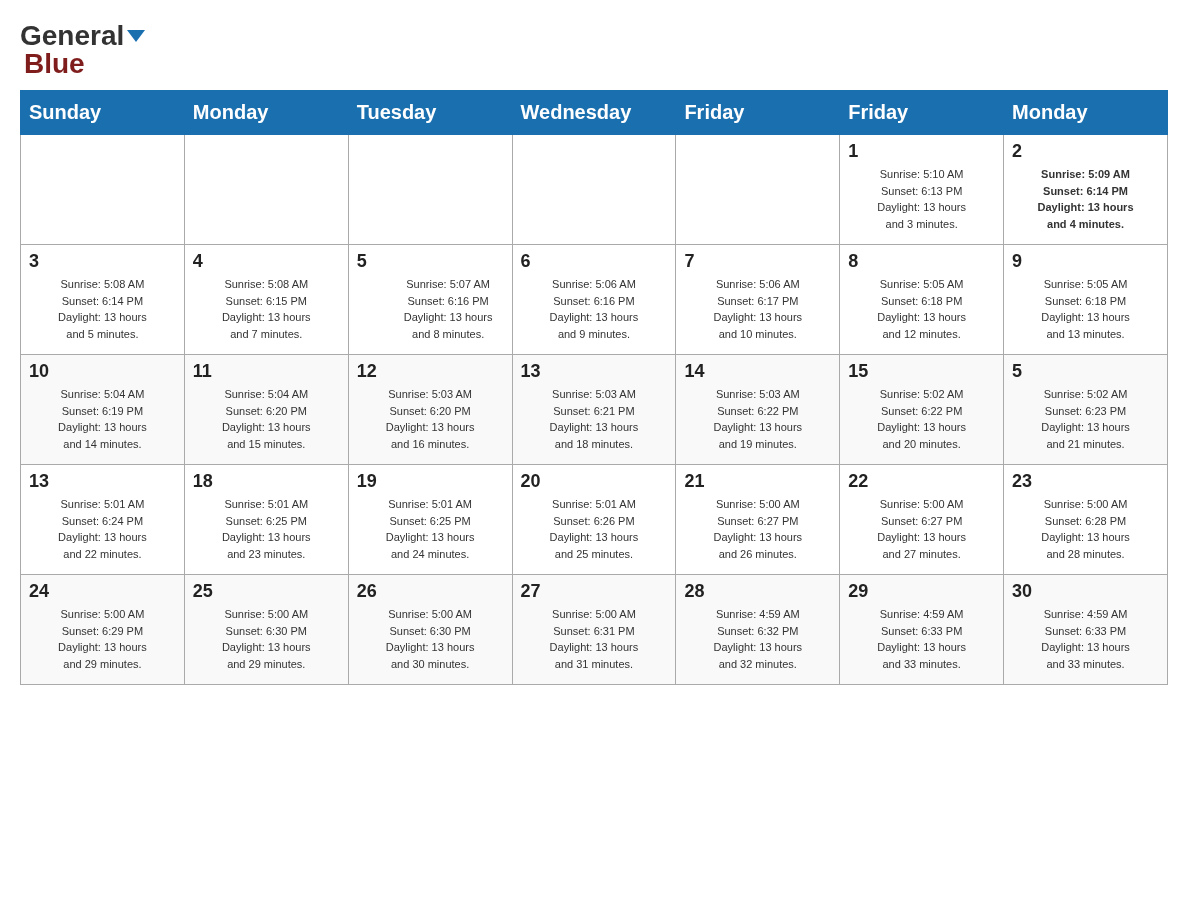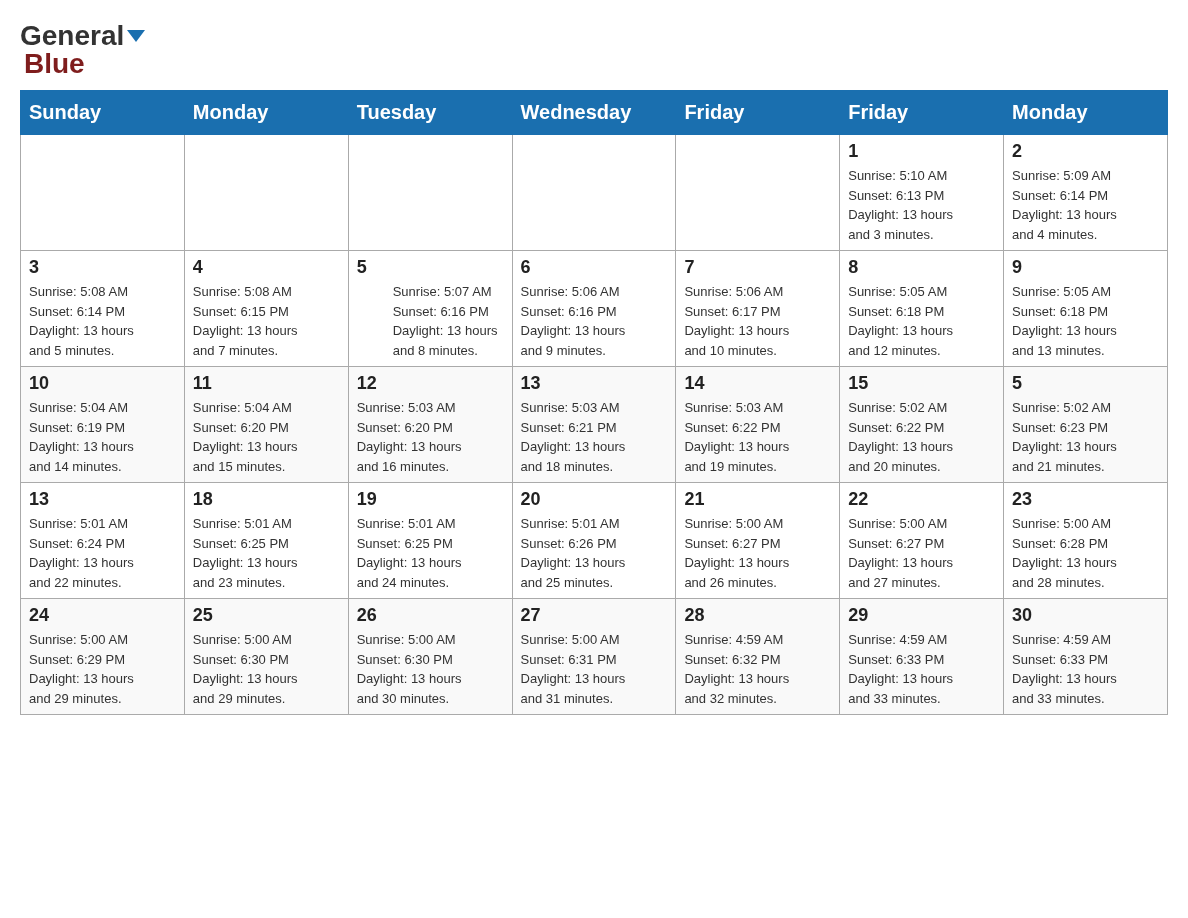--- a/index.html
+++ b/index.html
@@ -75,23 +75,24 @@
       background: #f9f9f9;
     }
     .day-number {
       font-size: 18px;
       font-weight: bold;
       color: #222;
       display: block;
       margin-bottom: 4px;
     }
     .day-info {
-      font-size: 13px;
+      font-size: 11px;
       color: #333;
       line-height: 1.5;
+      text-align: center;
     }
     .empty-cell {
       background: #fff !important;
     }
     tbody tr:first-child td {
       background: #fff;
     }
   </style>
 </head>
 <body>
@@ -126,21 +127,21 @@
         <td class="empty-cell"></td>
         <td>
           <span class="day-number">1</span>
           <div class="day-info" style="white-space: pre-line;">Sunrise: 5:10 AM
 Sunset: 6:13 PM
 Daylight: 13 hours
 and 3 minutes.</div>
         </td>
         <td>
           <span class="day-number">2</span>
-          <div class="day-info" style="white-space: pre-line;">Sunrise: 5:09 AM
+          <div class="day-info" style="white-space: pre-line; font-weight: bold;">Sunrise: 5:09 AM
 Sunset: 6:14 PM
 Daylight: 13 hours
 and 4 minutes.</div>
         </td>
       </tr>
       <tr>
         <td>
           <span class="day-number">3</span>
           <div class="day-info" style="white-space: pre-line;">Sunrise: 5:08 AM
 Sunset: 6:14 PM

